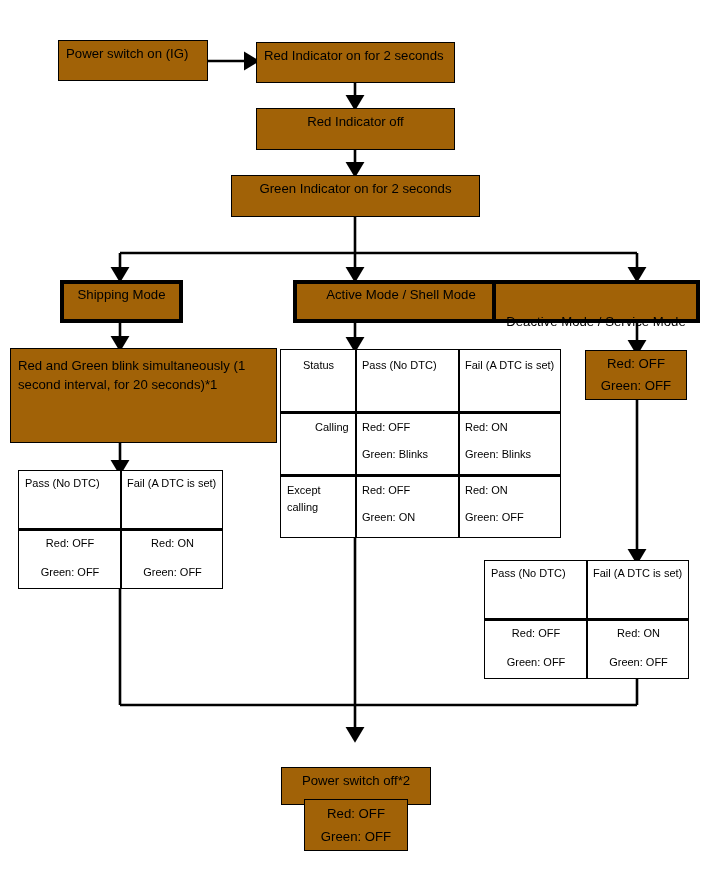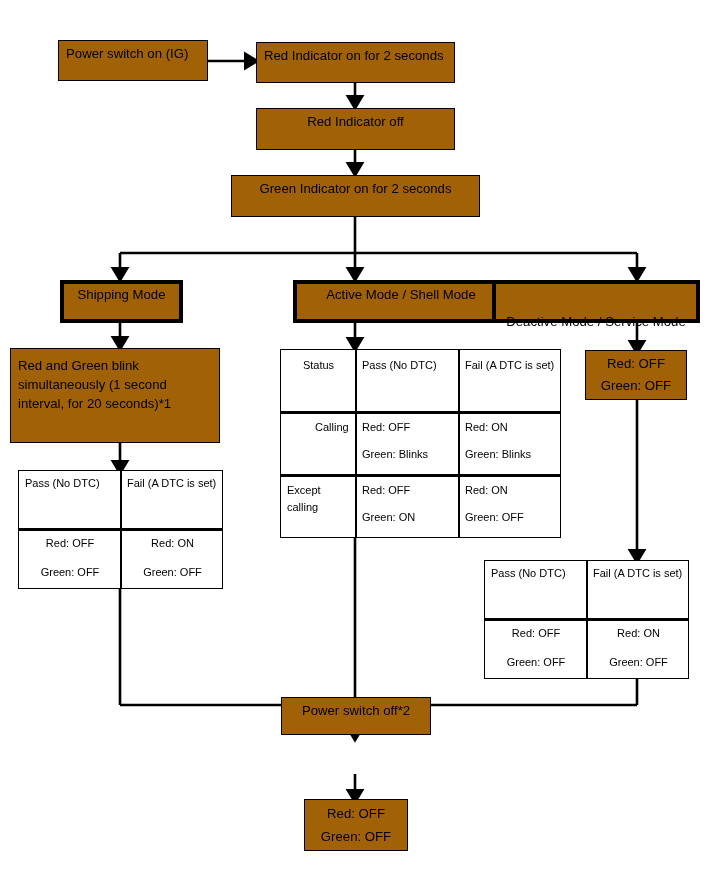--- a/index.html
+++ b/index.html
@@ -102,21 +102,21 @@
   </div>
 
   <div class="box thick" style="left:293px;top:280px;width:216px;height:43px;padding-left:18px;">
     <span class="txt center" style="top:3px;">Active Mode / Shell Mode</span>
   </div>
 
   <div class="box thick" style="left:492px;top:280px;width:208px;height:43px;">
     <span class="txt center" style="top:3px;margin-top:27px;">Deactive Mode / Service Mode</span>
   </div>
 
-  <div class="box" style="left:10px;top:348px;width:210px;height:95px;">
+  <div class="box" style="left:10px;top:348px;width:267px;height:95px;">
     <span class="txt" style="top:7px;line-height:19px;">Red and Green blink simultaneously (1 second interval, for 20 seconds)*1</span>
   </div>
 
   <div class="tbl" style="left:18px;top:470px;width:205px;height:119px;">
 
     <div class="cell" style="left:0;top:0;width:102px;height:58px;">
       <span class="ct">Pass (No DTC)</span>
     </div>
     <div class="cell" style="left:102px;top:0;width:103px;height:58px;">
       <span class="ct">Fail (A DTC is set)</span>
@@ -201,21 +201,21 @@
     <div class="cell" style="left:0;top:89px;width:102px;height:29px;">
       <span class="ct center">Green: OFF</span>
     </div>
     <div class="cell" style="left:102px;top:89px;width:103px;height:29px;">
       <span class="ct center">Green: OFF</span>
     </div>
     <div class="vline" style="left:101px;top:0;height:117px;"></div>
     <div class="hline d" style="left:0;top:57px;width:204px;"></div>
   </div>
 
-  <div class="box" style="left:281px;top:697px;width:150px;height:38px;">
+  <div class="box" style="left:281px;top:767px;width:150px;height:38px;">
     <span class="txt center" style="top:5px;">Power switch off*2</span>
   </div>
 
   <div class="box" style="left:304px;top:799px;width:104px;height:52px;">
     <span class="txt center" style="top:6px;">Red: OFF</span>
     <span class="txt center" style="top:29px;">Green: OFF</span>
   </div>
 
 </div>
 

